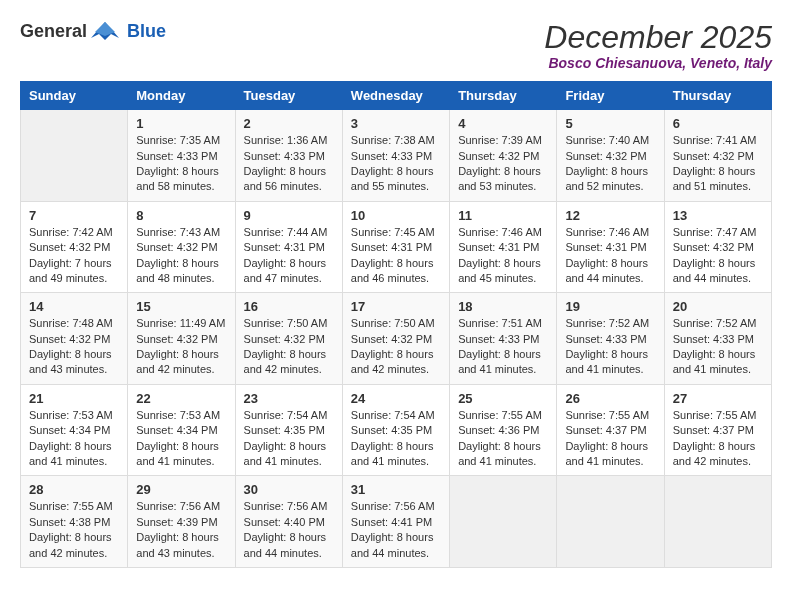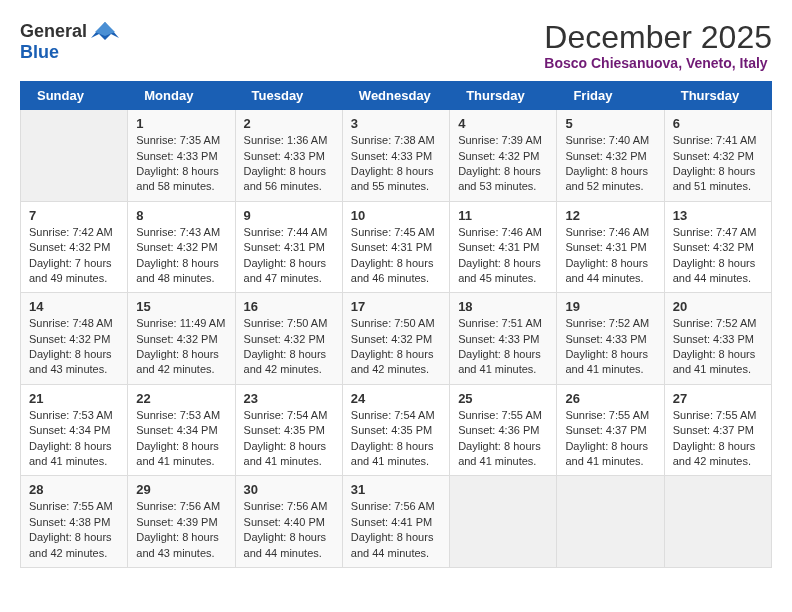--- a/index.html
+++ b/index.html
@@ -11,30 +11,31 @@
       padding: 20px;
     }
     .header {
       display: flex;
       justify-content: space-between;
       align-items: flex-start;
       margin-bottom: 10px;
     }
     .logo {
       display: flex;
-      flex-direction: column;
-      align-items: flex-start;
+      flex-direction: row;
+      align-items: center;
     }
     .logo-row {
       display: flex;
       align-items: center;
       gap: 4px;
     }
     .title-section {
-      text-align: left;
+      text-align: right;
+      font-style: italic;
     }
     .month-title {
       font-size: 32px;
       font-weight: normal;
       color: #333;
       line-height: 1.1;
     }
     .location-subtitle {
       font-size: 14px;
       color: #701a75;
@@ -43,21 +44,21 @@
     table {
       width: 100%;
       border-collapse: collapse;
       border: 1px solid #ccc;
     }
     thead tr th {
       background-color: #1a5fb4;
       color: #fff;
       font-size: 13px;
       font-weight: bold;
-      padding: 6px 16px;
+      padding: 6px 8px;
       text-align: left;
       border: 1px solid #1a5fb4;
     }
     tbody tr {
       background: #fff;
     }
     tbody tr:nth-child(odd) {
       background: #f9f9f9;
     }
     tbody td {
@@ -92,21 +93,21 @@
   <div class="logo">
     <div class="logo-row">
       <div class="logo-row">
         <span style="font-size:18px;font-weight:bold;color:#333;">General</span>
         <svg width="28" height="22" viewBox="0 0 28 22">
           <polygon points="14,2 28,18 20,14 14,20 8,14 0,18" fill="#1a5fb4"></polygon>
           <polygon points="14,2 24,12 14,16 4,12" fill="#4a8fd4"></polygon>
         </svg>
       </div>
     </div>
-    <span style="font-size:18px;font-weight:bold;color:#1a5fb4;margin-left:0;">Blue</span>
+    <span style="font-size:18px;font-weight:bold;color:#1a5fb4;margin-left:8px;">Blue</span>
   </div>
   <div class="title-section">
     <div class="month-title">December 2025</div>
     <div class="location-subtitle">Bosco Chiesanuova, Veneto, Italy</div>
   </div>
 </div>
 
 <table>
   <thead>
     <tr>

